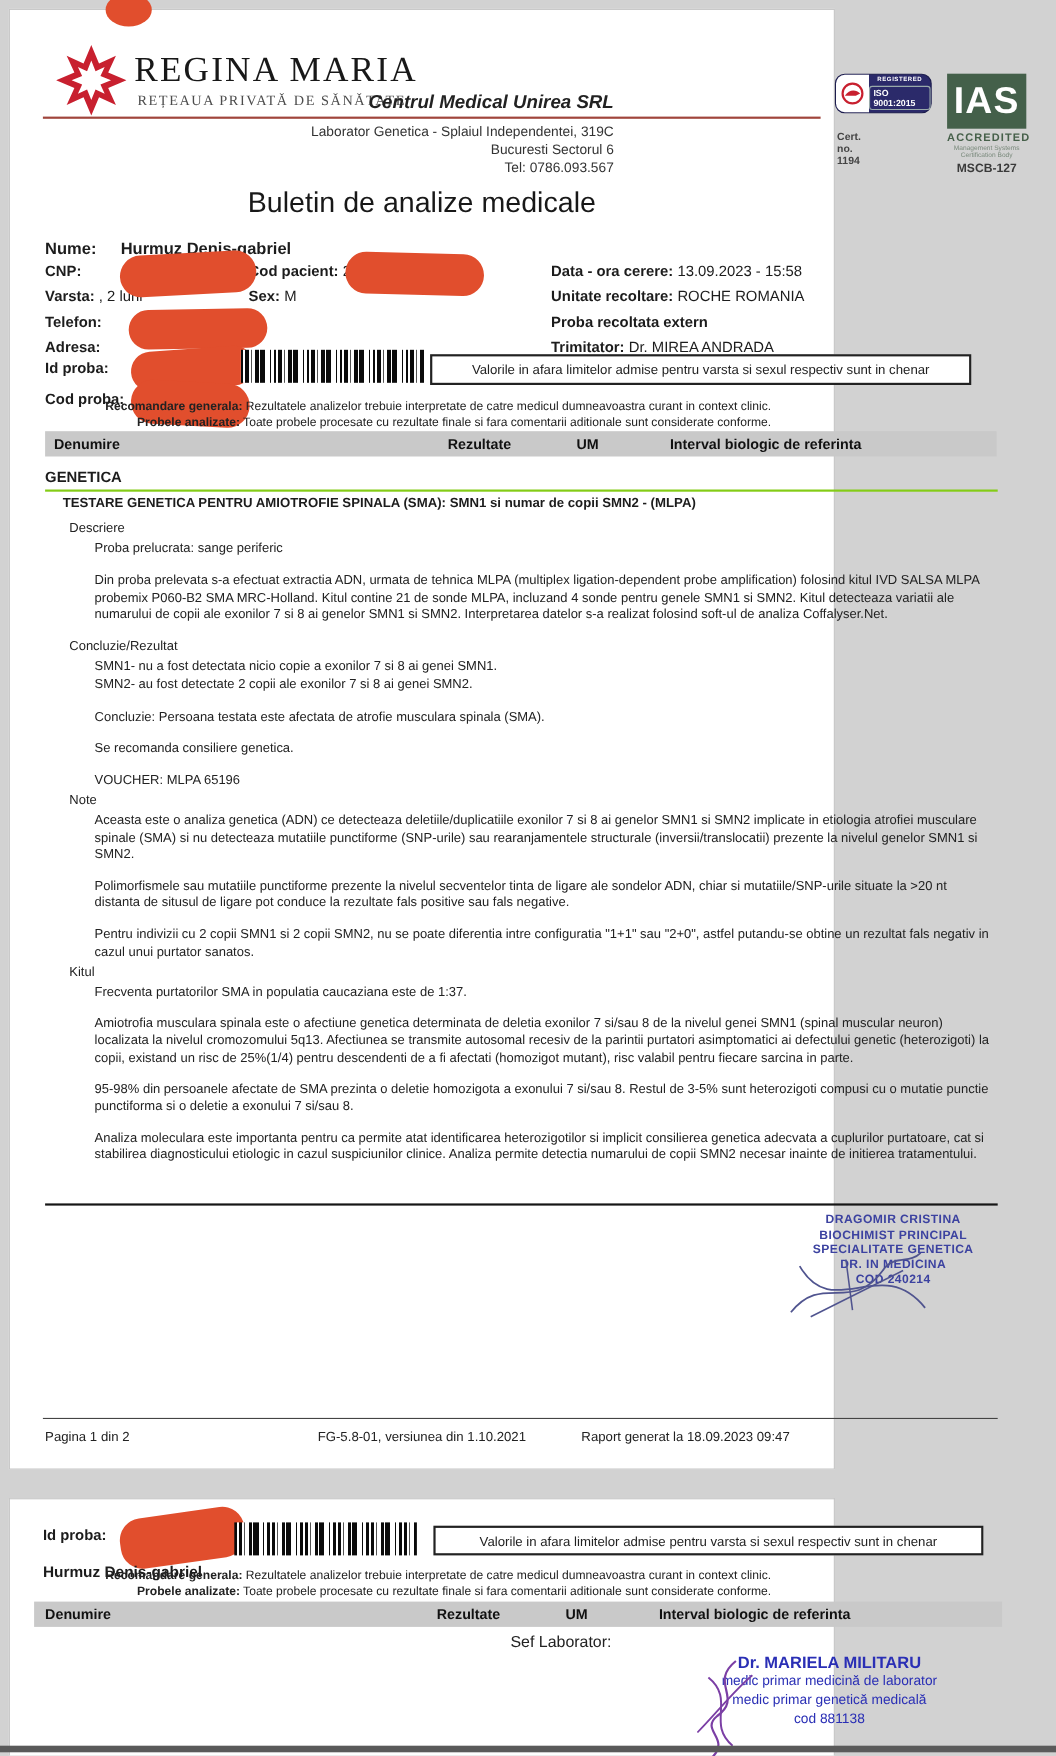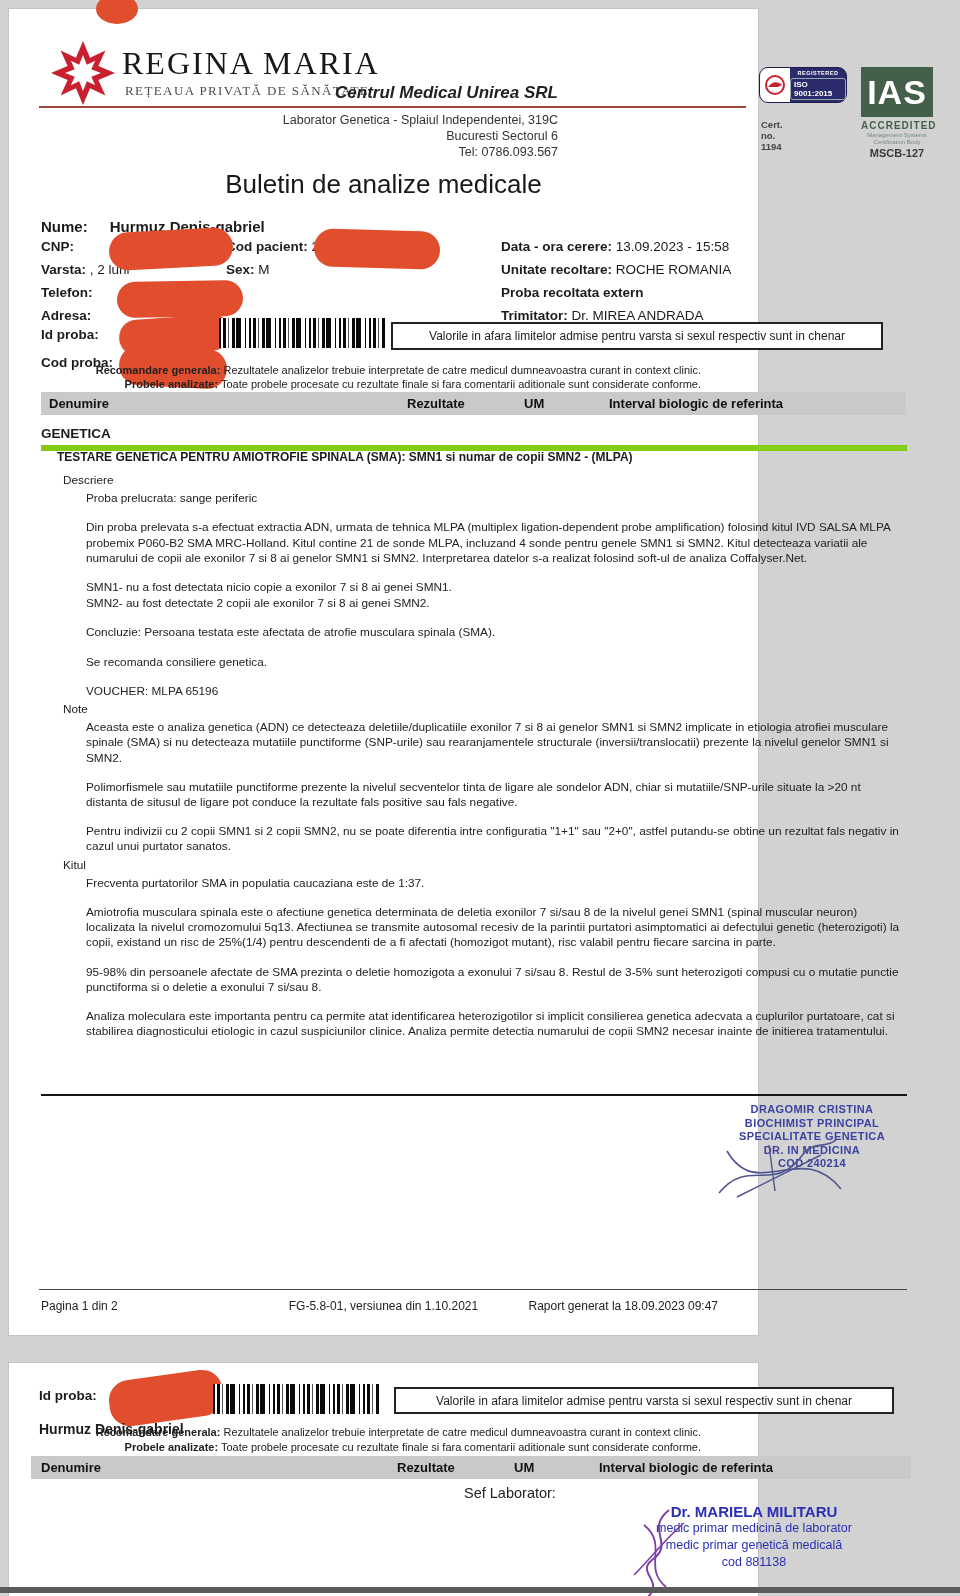--- a/index.html
+++ b/index.html
@@ -77,21 +77,21 @@
 
   
   .thead { position:absolute; height:23px; background:#c9c9c9;padding-left:20px; }
   .th1 { left:32px; top:383px; width:865px; }
   .th2 { left:22px; top:93px;  width:880px; }
   .thead span { position:absolute; top:4px; font-size:13px; font-weight:bold; color:#111; }
   .th-denumire { left:10px; } .th1 .th-denumire { left:8px; }
   .th-rezultate { left:366px; } .th-um { left:483px; } .th-interval { left:568px; }
 
   .genetica { position:absolute; left:32px; top:417px; width:866px; font-size:13.5px; font-weight:bold;
-              padding-bottom:4px; border-bottom:6px solid #84cc16; }
+              padding-bottom:4px; border-bottom:2px solid #84cc16; }
   .test-title { position:absolute; left:48px; top:441px; font-size:12px; font-weight:bold; }
 
   
   .sections { position:absolute; left:54px; top:462px; width:838px; font-size:11.8px; line-height:15.2px; color:#222; }
   .sec-h { margin:2px 0 3px 0; }
   .sections p { padding-left:23px; margin-bottom:14px; }
   .sections p.tight { margin-bottom:1px; }
   .sections p.last { margin-bottom:3px; }
 
   .end-rule { position:absolute; left:32px; top:1085px; width:866px; height:2px; background:#161616; }
@@ -195,20 +195,21 @@
   </div>
 
   <div class="genetica">GENETICA</div>
   <div class="test-title">TESTARE GENETICA PENTRU AMIOTROFIE SPINALA (SMA): SMN1 si numar de copii SMN2 - (MLPA)</div>
 
   <div class="sections">
     <div class="sec-h">Descriere</div>
     <p>Proba prelucrata: sange periferic</p>
     <p>Din proba prelevata s-a efectuat extractia ADN, urmata de tehnica MLPA (multiplex ligation-dependent probe amplification) folosind kitul IVD SALSA MLPA probemix P060-B2 SMA MRC-Holland. Kitul contine 21 de sonde MLPA, incluzand 4 sonde pentru genele SMN1 si SMN2. Kitul detecteaza variatii ale numarului de copii ale exonilor 7 si 8 ai genelor SMN1 si SMN2. Interpretarea datelor s-a realizat folosind soft-ul de analiza Coffalyser.Net.</p>
 
+    <div class="sec-h">Concluzie/Rezultat</div>
     <p class="tight">SMN1- nu a fost detectata nicio copie a exonilor 7 si 8 ai genei SMN1.</p>
     <p>SMN2- au fost detectate 2 copii ale exonilor 7 si 8 ai genei SMN2.</p>
     <p>Concluzie: Persoana testata este afectata de atrofie musculara spinala (SMA).</p>
     <p>Se recomanda consiliere genetica.</p>
     <p class="last">VOUCHER: MLPA 65196</p>
 
     <div class="sec-h">Note</div>
     <p>Aceasta este o analiza genetica (ADN) ce detecteaza deletiile/duplicatiile exonilor 7 si 8 ai genelor SMN1 si SMN2 implicate in etiologia atrofiei musculare spinale (SMA) si nu detecteaza mutatiile punctiforme (SNP-urile) sau rearanjamentele structurale (inversii/translocatii) prezente la nivelul genelor SMN1 si SMN2.</p>
     <p>Polimorfismele sau mutatiile punctiforme prezente la nivelul secventelor tinta de ligare ale sondelor ADN, chiar si mutatiile/SNP-urile situate la &gt;20 nt distanta de situsul de ligare pot conduce la rezultate fals positive sau fals negative.</p>
     <p class="last">Pentru indivizii cu 2 copii SMN1 si 2 copii SMN2, nu se poate diferentia intre configuratia  "1+1" sau "2+0", astfel putandu-se obtine un rezultat fals negativ in cazul unui purtator sanatos.</p>

